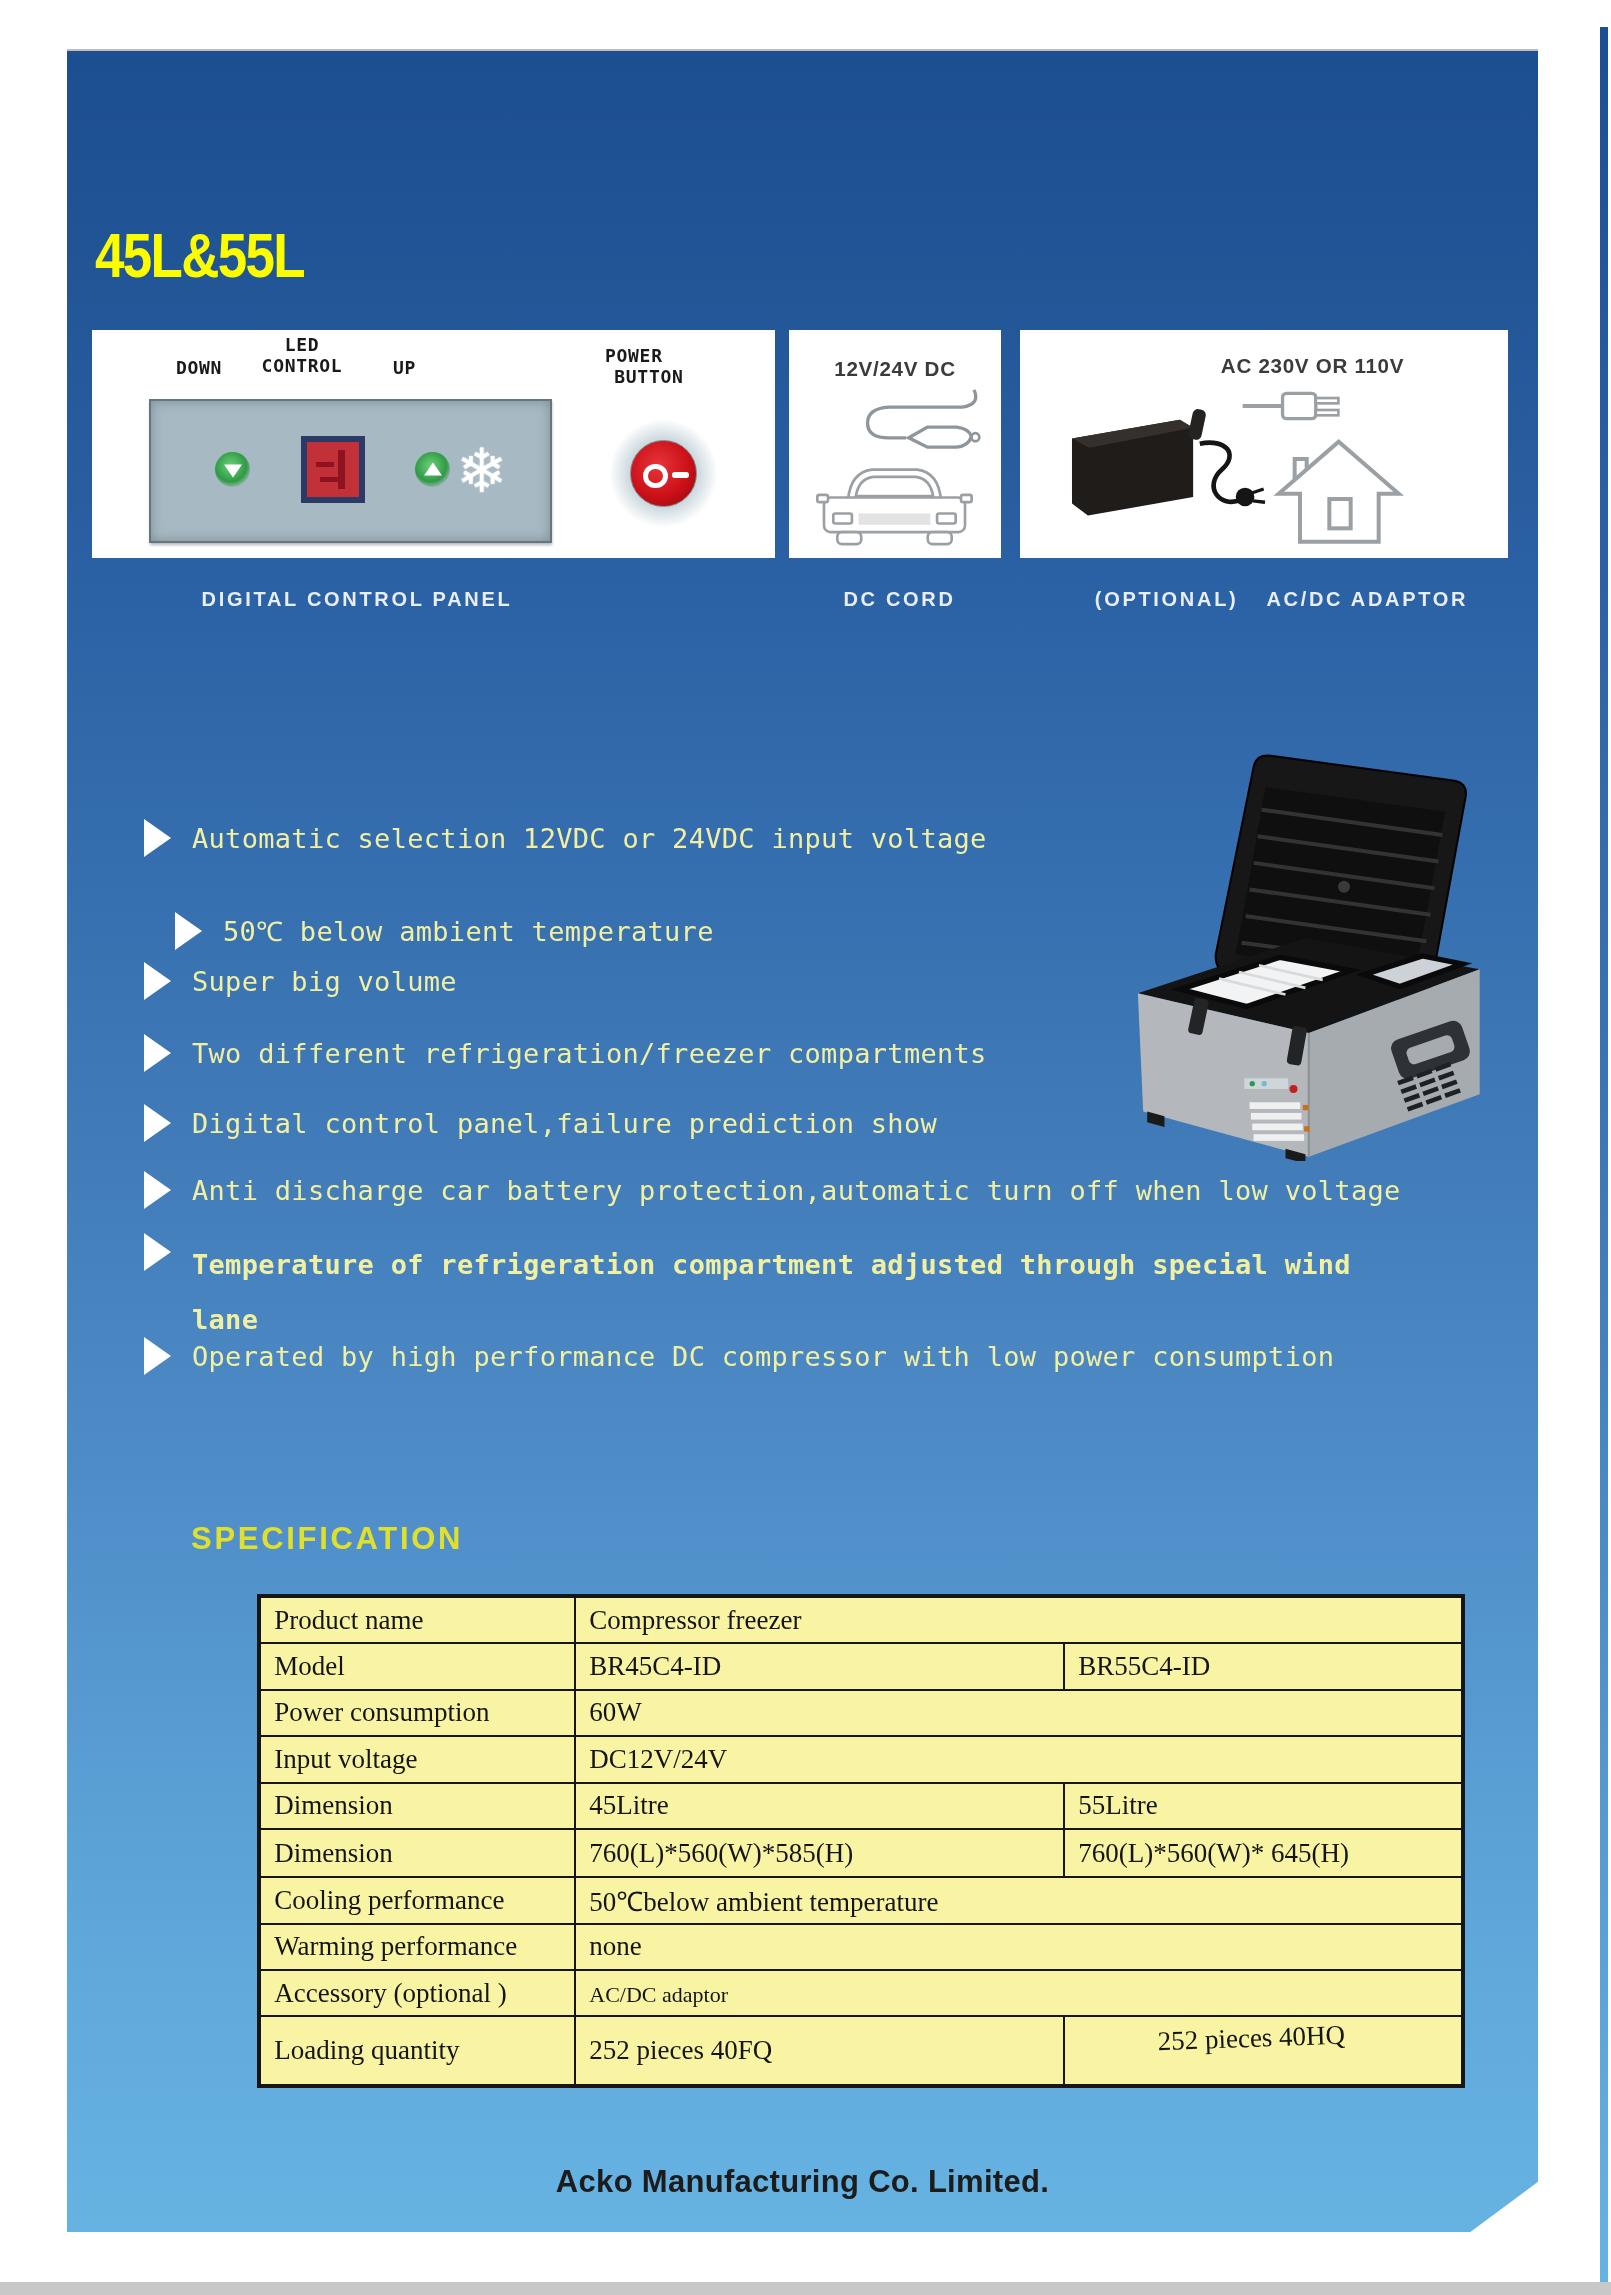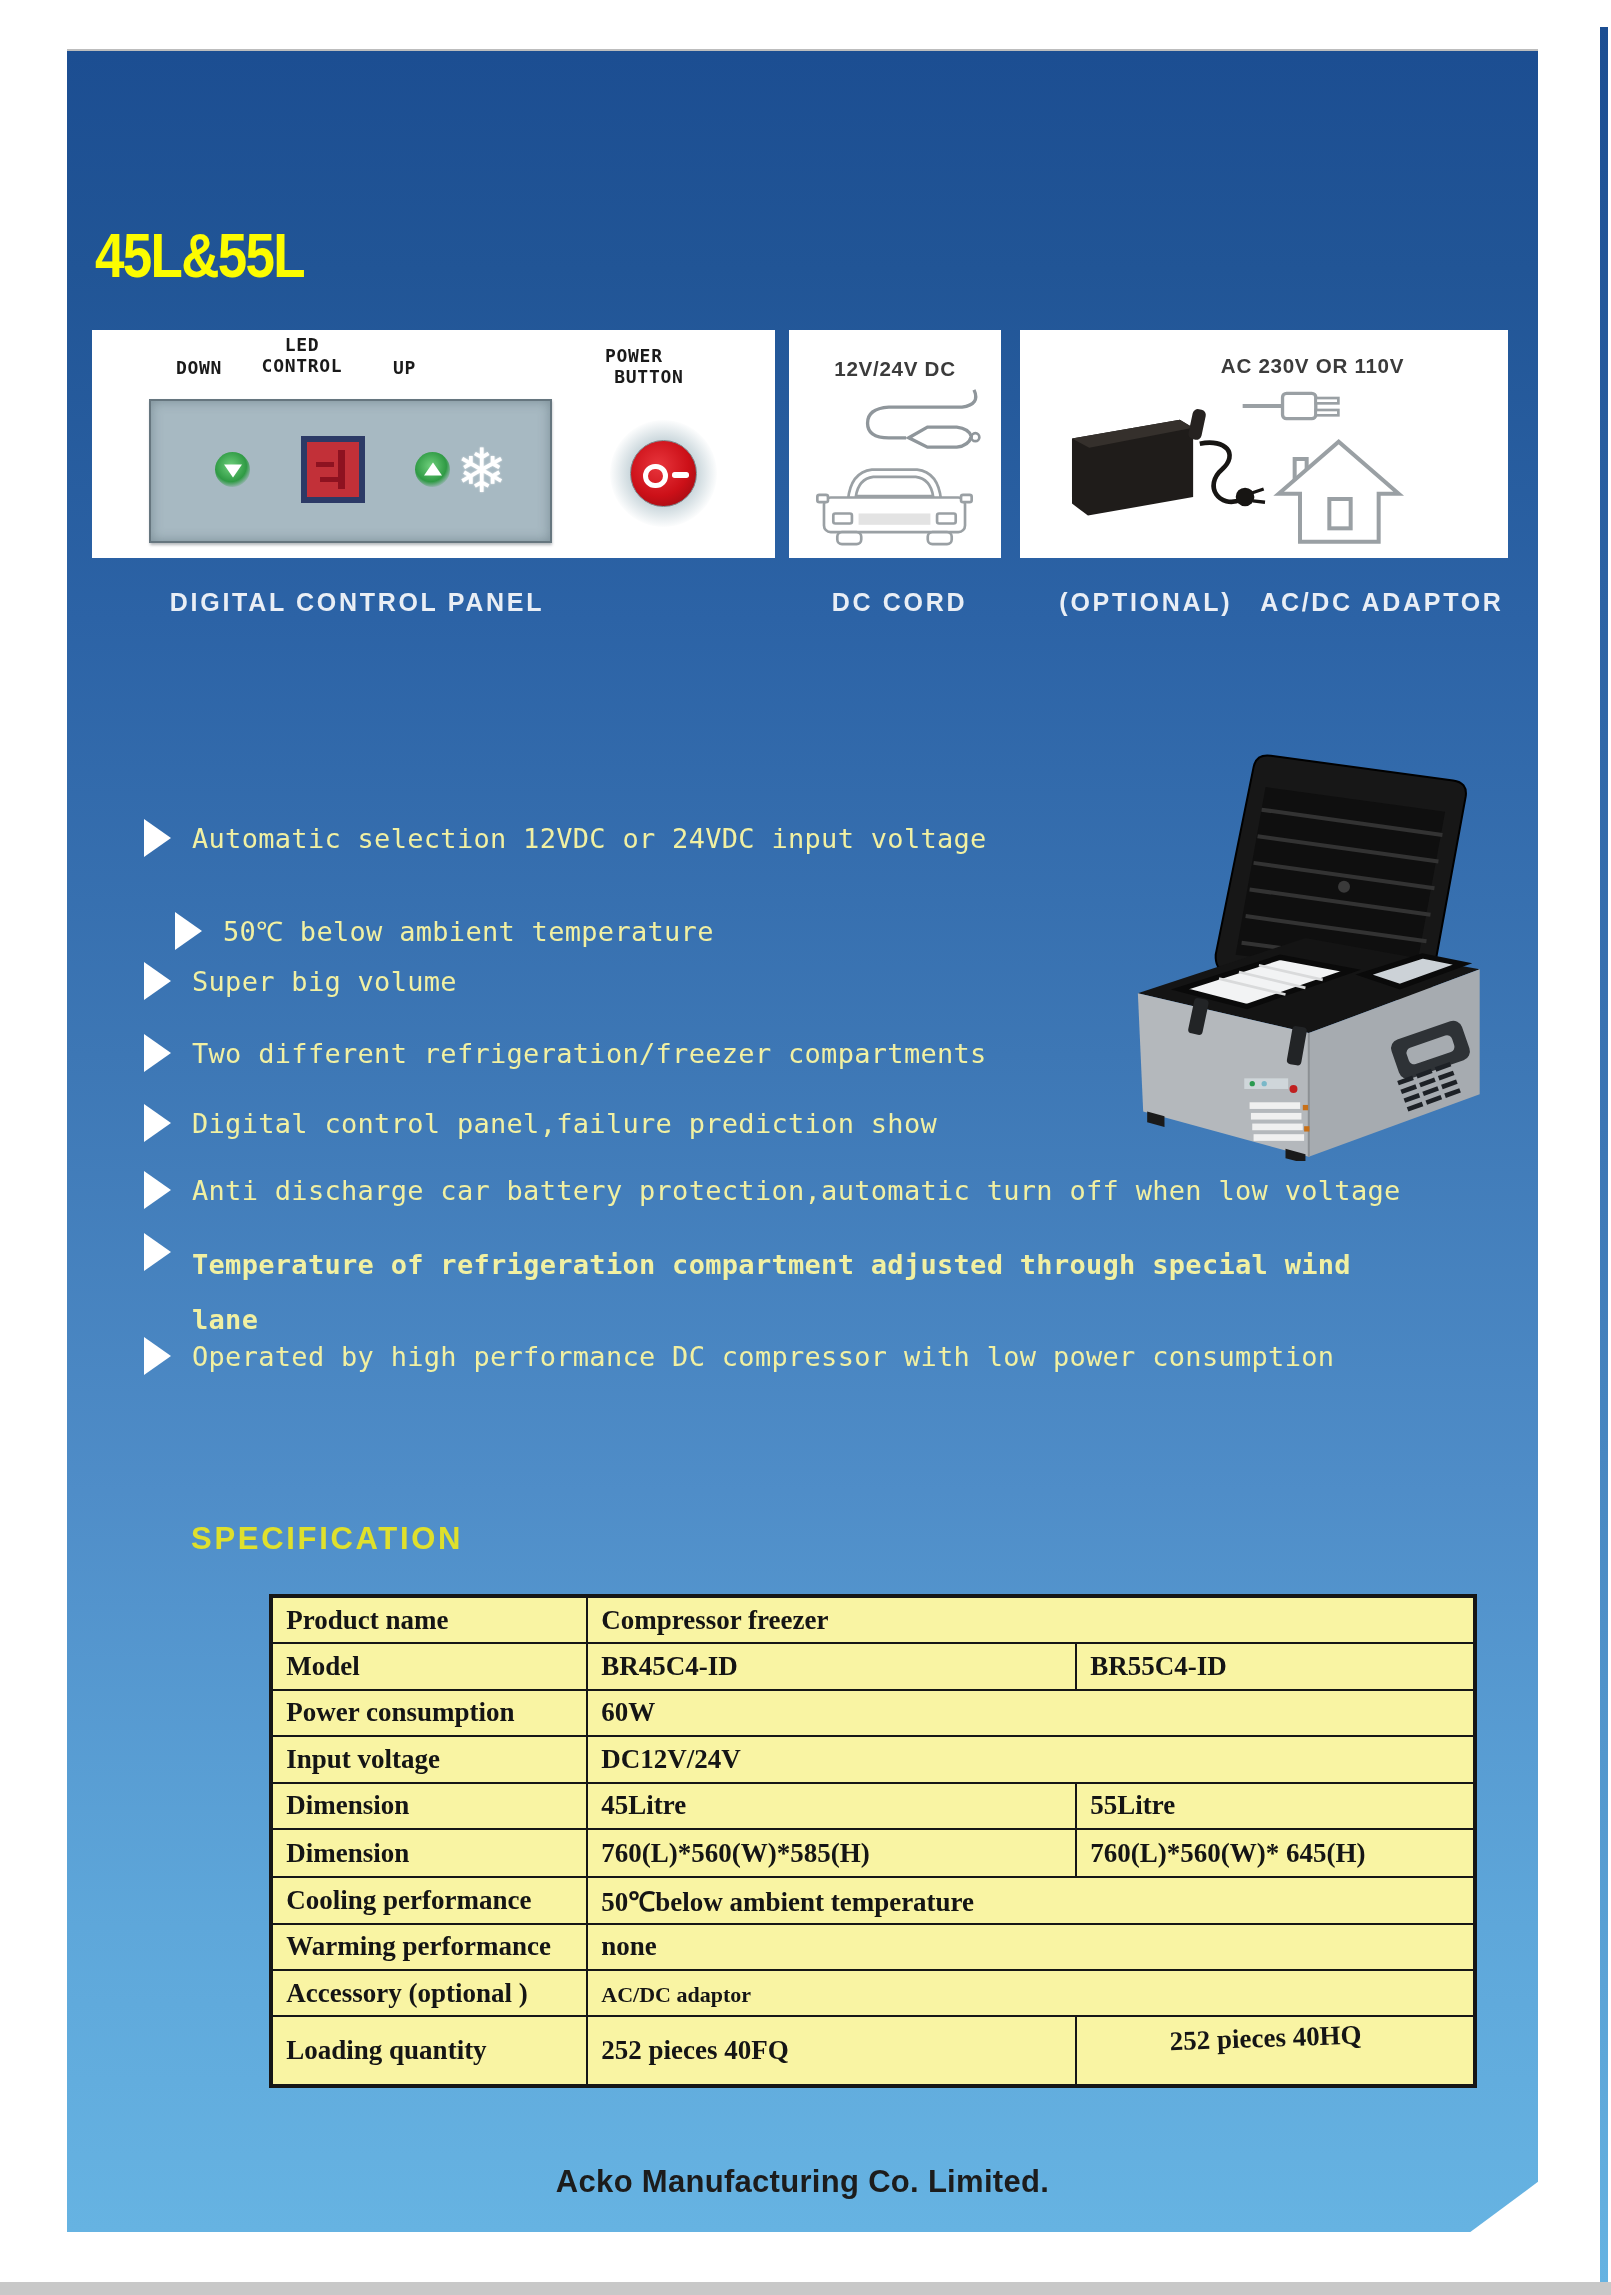--- a/index.html
+++ b/index.html
@@ -47,37 +47,37 @@
     background:radial-gradient(circle at 42% 38%, #e8353c 0%, #cc1018 55%, #8e0a10 100%);
     border:1.3px solid #7d858a;box-sizing:border-box;}
   .pb-ring{position:absolute;left:12px;top:22.6px;width:14.6px;height:14.6px;border-radius:50%;
     border:5.3px solid #ffffff;}
   .pb-dash{position:absolute;left:41px;top:31px;width:17.3px;height:6px;border-radius:2.7px;background:#ffffff;}
 
   .phead{position:absolute;color:#3b3b3b;font-weight:bold;font-size:20.6px;letter-spacing:0.7px;
     text-align:center;white-space:nowrap;}
 
   
-  .caption{position:absolute;top:537px;color:#e9eef5;font-size:25px;font-weight:bold;
+  .caption{position:absolute;top:537px;color:#e9eef5;font-size:20px;font-weight:bold;
     letter-spacing:2.7px;text-align:center;white-space:nowrap;}
   .caption .gap{display:inline-block;width:28px;}
 
   
   .feature{position:absolute;display:flex;align-items:flex-start;column-gap:21px;left:77px;}
   .arrow{flex:0 0 auto;width:0;height:0;border-top:19.3px solid transparent;
     border-bottom:19.3px solid transparent;border-left:27px solid #ffffff;margin-top:-4px;}
   .ftext{color:#f1f0a2;font-family:"DejaVu Sans Mono",monospace;font-size:27px;
     letter-spacing:0.3px;line-height:1.2;white-space:nowrap;}
   .feature.two-line .ftext{white-space:normal;width:1198px;line-height:2.05;}
 
   
   .specheading{position:absolute;left:124px;top:1470px;color:#dfe02c;font-size:31px;
     font-weight:bold;letter-spacing:2.7px;}
-  table.spec{position:absolute;left:202px;top:1543px;width:1205px;border-collapse:collapse;
-    background:#f9f4a3;table-layout:fixed;font-family:"Liberation Serif",serif;color:#151515;font-weight:bold;}
+  table.spec{position:absolute;left:190px;top:1543px;width:1205px;border-collapse:collapse;
+    background:#f9f4a3;table-layout:fixed;font-family:"Liberation Serif",serif;color:#151515;}
   table.spec{border:4px solid #161616;}
   table.spec td{border:2.7px solid #161616;font-size:27px;padding:2.7px 6.7px 2.7px 13.3px;vertical-align:middle;}
   col.c1{width:316px;} col.c2{width:489px;} col.c3{width:399px;}
   tr.h66 td{height:39px;} tr.h70 td{height:41px;} tr.h136 td{height:85px;vertical-align:top;padding-top:10.7px;}
   tr.h100 td{height:61px;}
   td.justify{text-align:justify;}
   td .small{font-size:22px;}
   td .tilt{display:inline-block;transform:rotate(-2deg) translate(80px,-9.3px);}
 
   

